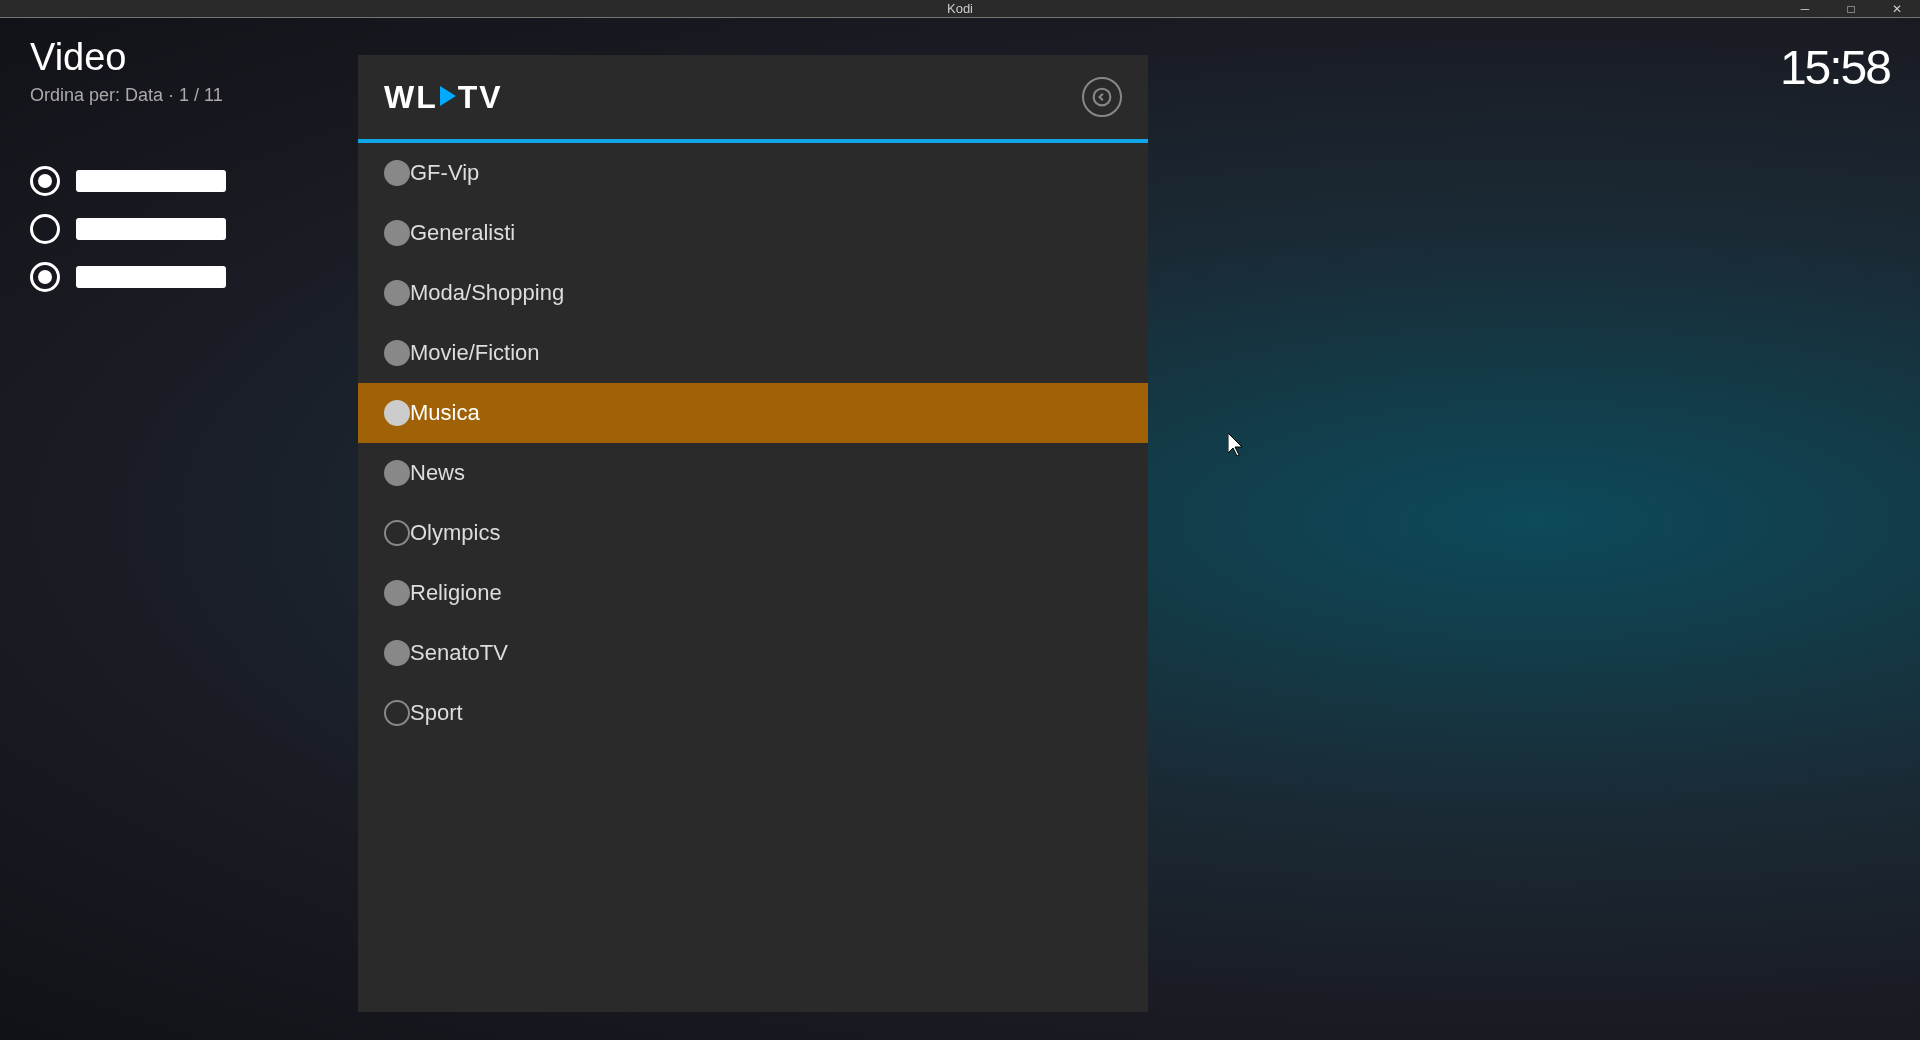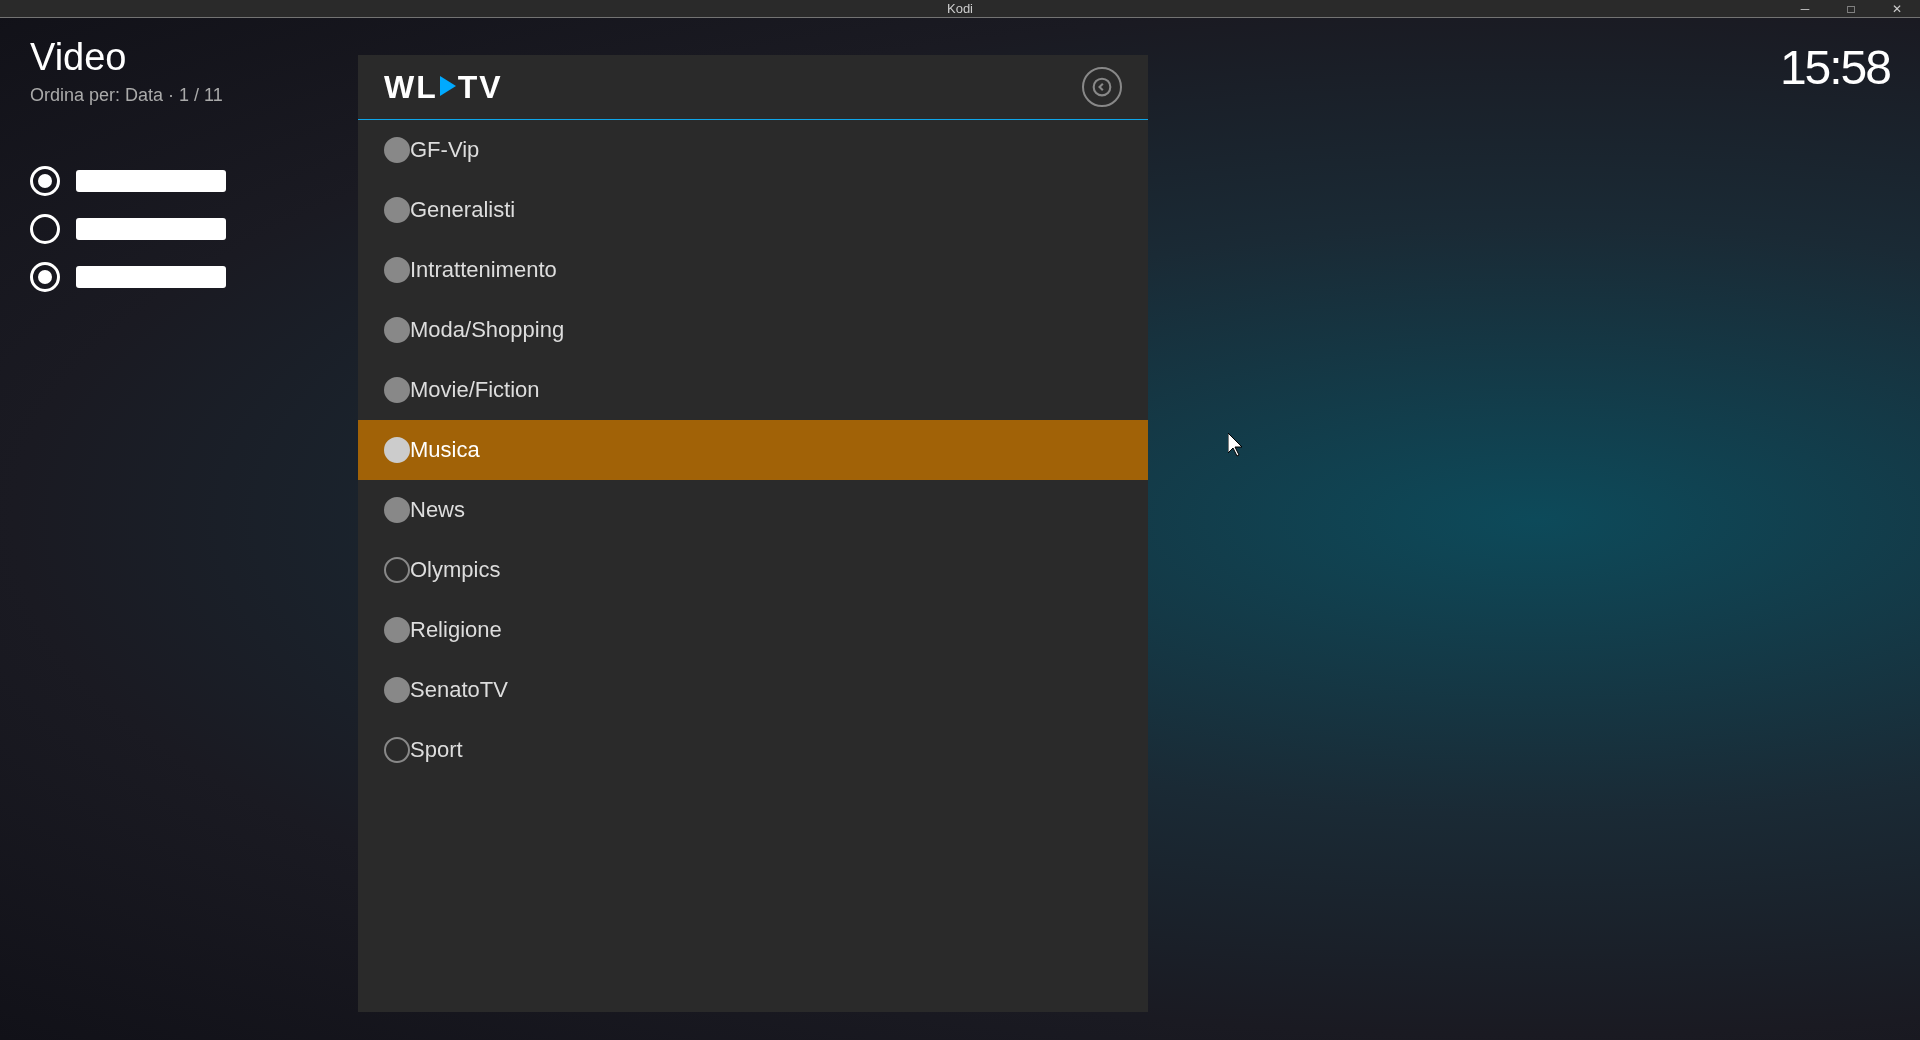--- a/index.html
+++ b/index.html
@@ -149,22 +149,22 @@
       background: #2a2a2a;
       z-index: 20;
       overflow: hidden;
     }
 
     
     .panel-header {
       display: flex;
       align-items: center;
       justify-content: space-between;
-      padding: 12px 26px;
-      border-bottom: 1px solid #0ea5e9;
+      padding: 22px 26px;
+      border-bottom: 4px solid #0ea5e9;
     }
 
     .wltv-logo {
       display: flex;
       align-items: center;
       gap: 0;
     }
 
     .logo-text {
       color: #ffffff;
@@ -312,24 +312,20 @@
   <li class="category-item">
         <div class="radio-outer filled-dark"></div>
         <span class="category-name">GF-Vip</span>
       </li>
       <li class="category-item">
         <div class="radio-outer filled-dark"></div>
         <span class="category-name">Generalisti</span>
       </li>
       <li class="category-item">
         <div class="radio-outer filled-dark"></div>
-        <span class="category-name">Intrattenimento</span>
-      </li>
-      <li class="category-item">
-        <div class="radio-outer filled-dark"></div>
         <span class="category-name">Moda/Shopping</span>
       </li>
       <li class="category-item">
         <div class="radio-outer filled-dark"></div>
         <span class="category-name">Movie/Fiction</span>
       </li>
       <li class="category-item active">
         <div class="radio-outer filled"></div>
         <span class="category-name">Musica</span>
       </li>

